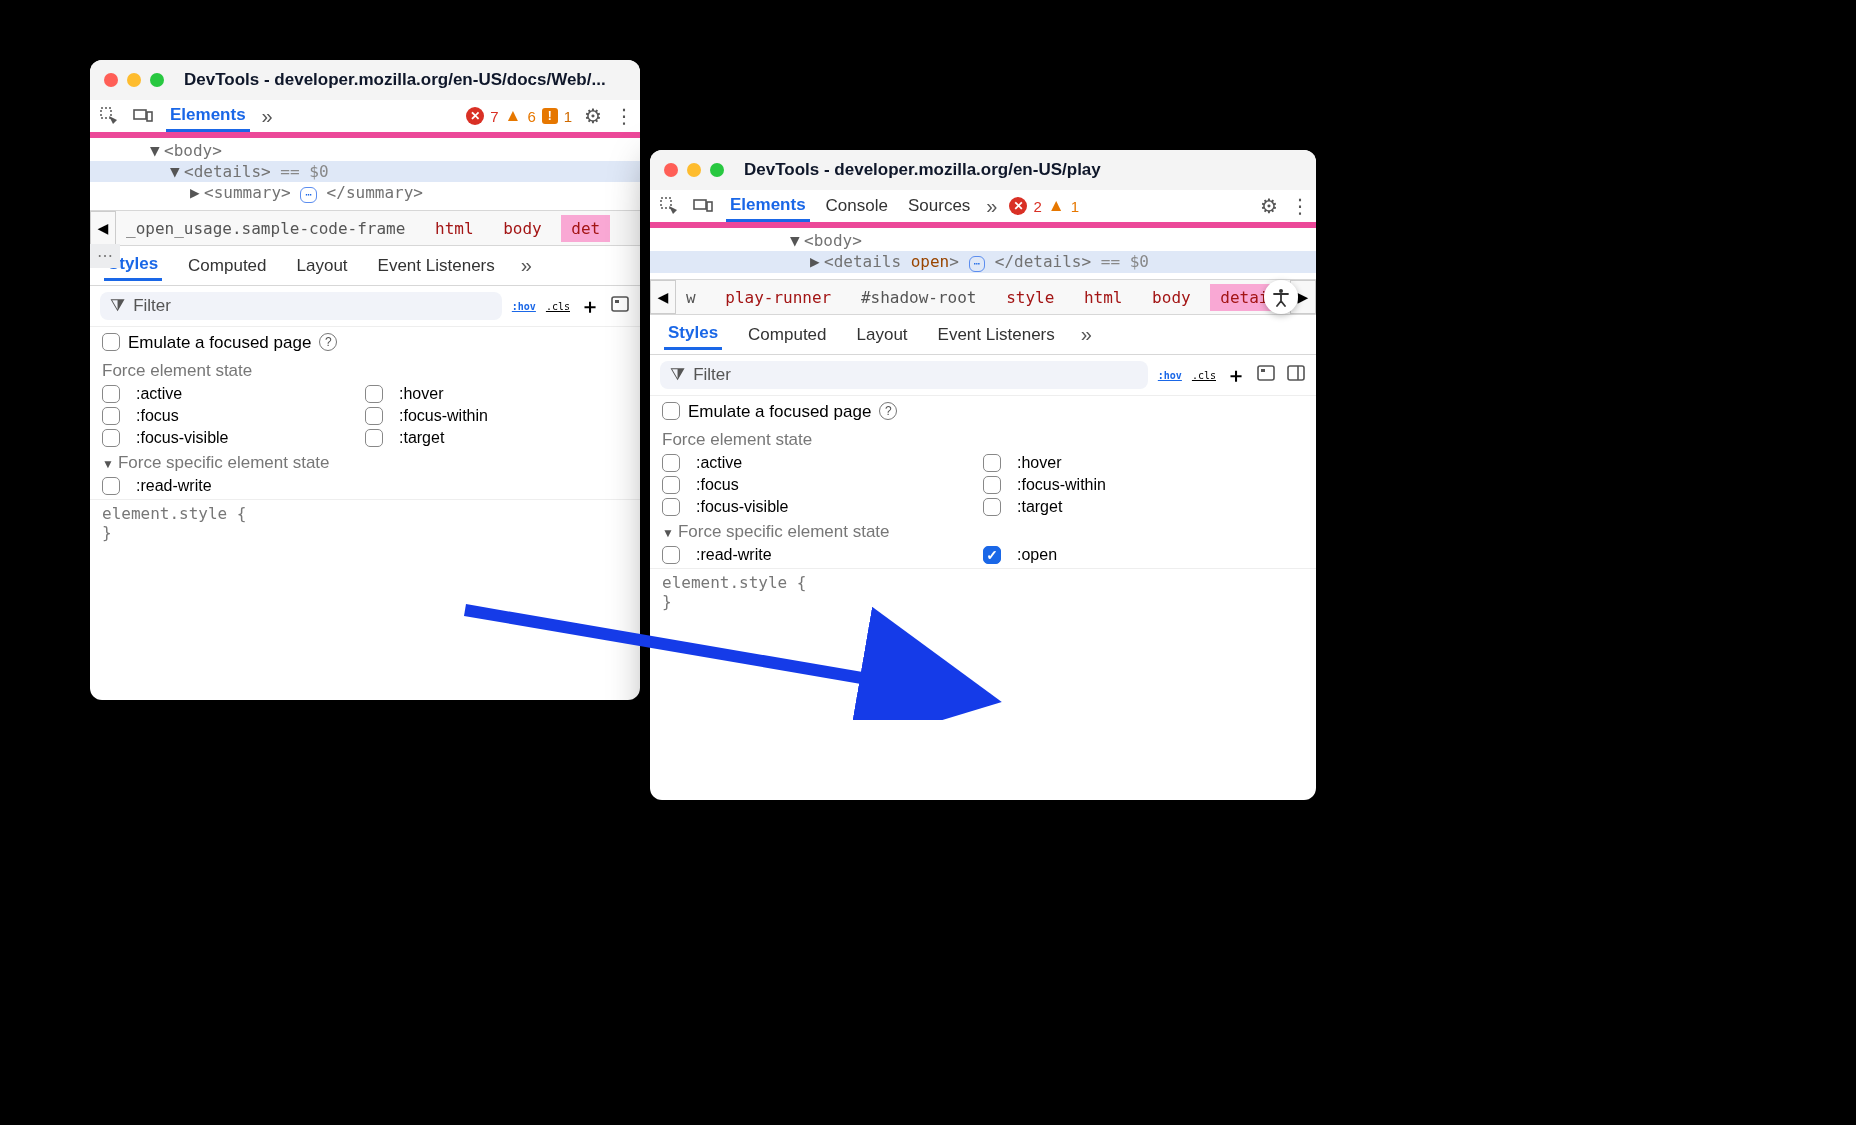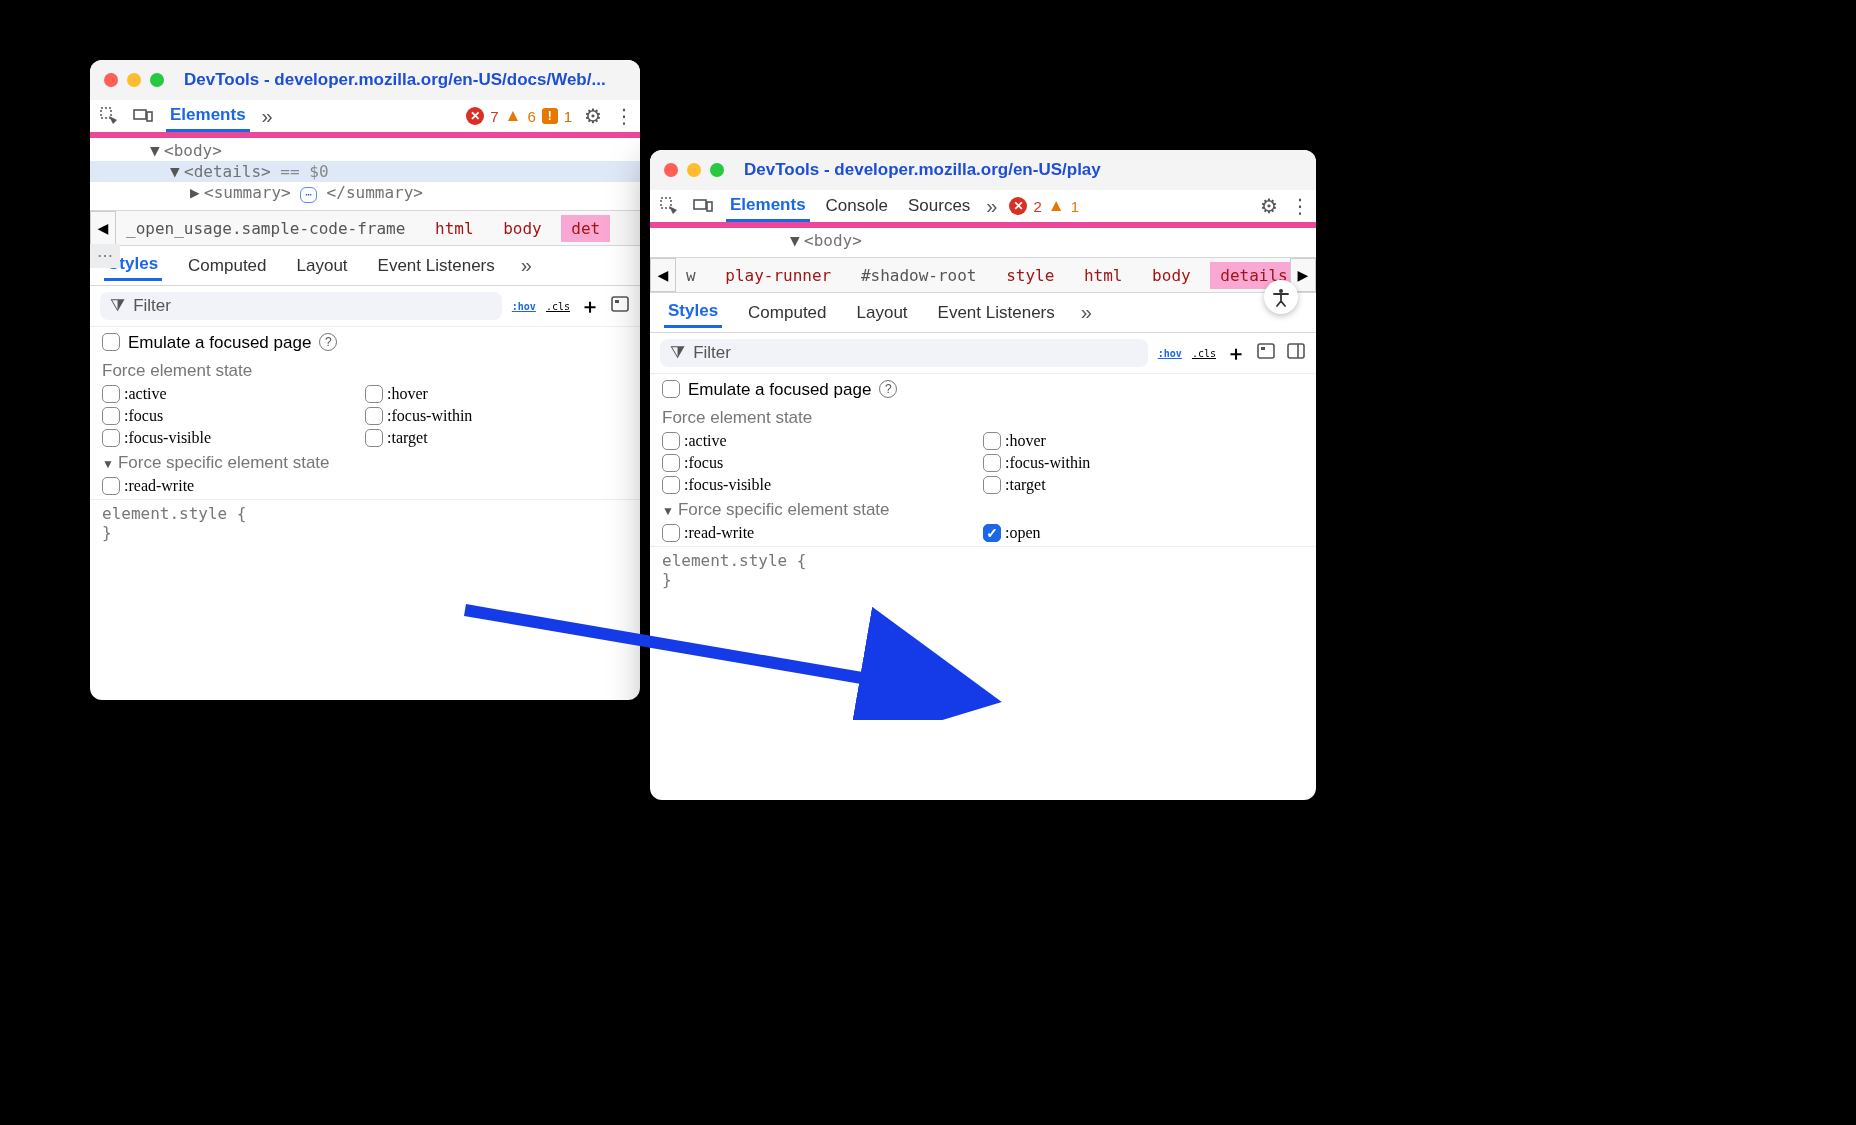--- a/index.html
+++ b/index.html
@@ -29,21 +29,21 @@
     align-items: center;
     padding: 0 14px;
     background: #f4f4f4;
     gap: 8px;
   }
   .traffic { display: flex; gap: 9px; margin-right: 12px; }
   .traffic span { width: 14px; height: 14px; border-radius: 50%; }
   .tl-close   { background: #ff5f57; }
   .tl-min     { background: #febc2e; }
   .tl-zoom    { background: #28c840; }
-  .title-text { font-weight: 600; color: #1d4ed8; white-space: nowrap; overflow: hidden; text-overflow: ellipsis; }
+  .title-text { font-weight: 600; color: #0f172a; white-space: nowrap; overflow: hidden; text-overflow: ellipsis; }
 
   .toolbar {
     display: flex;
     align-items: center;
     height: 38px;
     padding: 0 8px;
     border-bottom: 6px solid #ec4899;
     gap: 12px;
     font-size: 17px;
   }
@@ -99,21 +99,21 @@
   .filter-box { flex:1; display:flex; align-items:center; gap:8px; background:#f1f3f9; border-radius:8px; padding:4px 10px; color:#555;}
   .chip { font-family:Menlo,monospace; font-size:10px;text-decoration:underline;}
   .chip.hov { color:#1a67e7; font-weight:600;}
   .plus { font-size:20px; font-weight:600;}
 
   
   .states { padding:6px 12px 4px 12px; font-size:17px; border-bottom:1px solid #eee;}
   .states .emul { display:flex; align-items:flex-start; gap:8px; margin-bottom:8px;}
   .states .section-label { color:#777; margin:6px 0 4px 0;}
   .state-grid { display:grid; grid-template-columns:1fr 1fr; row-gap:4px;}
-  .state-grid label, .states label { display:flex; align-items:center; gap:4px; font-family:Liberation Serif, serif; font-size:16px;}
+  .state-grid label, .states label { display:flex; align-items:center; gap:16px; font-family:Liberation Sans, sans-serif; font-size:16px;}
   .chk { width:18px; height:18px; border:1.5px solid #888; border-radius:5px; display:inline-flex; align-items:center; justify-content:center; background:#fff;}
   .chk.checked { background:#1a67e7; border-color:#1a67e7; color:#fff; font-size:14px; font-weight:700;}
   .help { width:18px;height:18px;border:1.5px solid #777;border-radius:50%; font-size:12px; color:#555; display:inline-flex;align-items:center;justify-content:center;}
   .disclose { color:#555; font-size:12px; margin-right:4px;}
 
   .style-src { font-family:Menlo,monospace; color:#777; padding:4px 12px; font-size:16px;}
 
   
   .a11y-btn {
     position:absolute; right:18px; top:130px;
@@ -298,20 +298,26 @@
       <span class="tri-warn">▲</span>
         <span class="warn">1</span>
     </span>
     <span class="spacer"></span>
     <span class="gear">⚙</span>
     <span class="kebab">⋮</span>
   </div>
 
   <div class="dom" style="position:relative">
     <div class="row" style="padding-left:140px"><span class="caret">▼</span><span class="tag">&lt;body&gt;</span></div>
+    <div class="row selected" style="padding-left:160px">
+      <span class="caret">▶</span><span class="tag">&lt;details </span><span class="attr-n">open</span><span class="tag">&gt;</span>
+      <span class="ell-badge">⋯</span>
+      <span class="tag">&lt;/details&gt;</span>
+      <span class="eqdollar">== $0</span>
+    </div>
   </div>
   <div class="a11y-btn">
     <svg width="20" height="20" viewBox="0 0 20 20">
         <circle cx="10" cy="4" r="2" fill="#333"></circle>
         <path d="M3 7 h14 M10 7 v7 M10 14 l-4 5 M10 14 l4 5" stroke="#333" stroke-width="1.8" fill="none" stroke-linecap="round"></path>
       </svg>
   </div>
 
   <div class="crumb-wrap">
     <div class="crumb-nav">◀</div>

